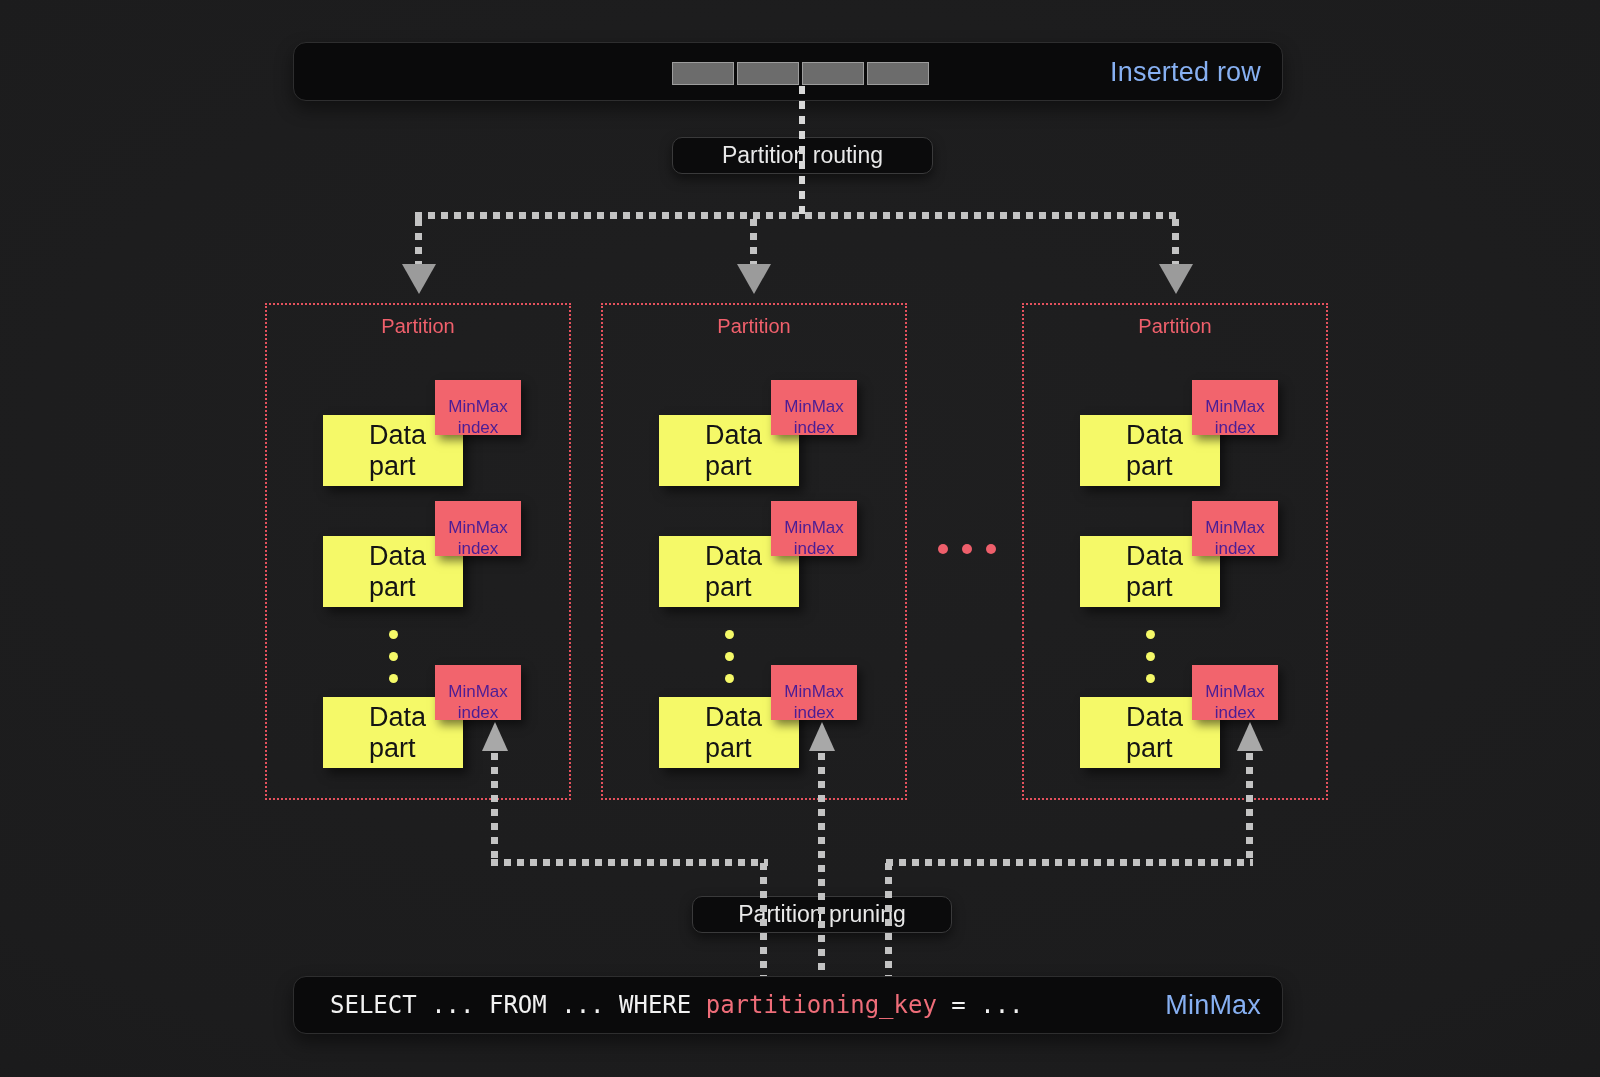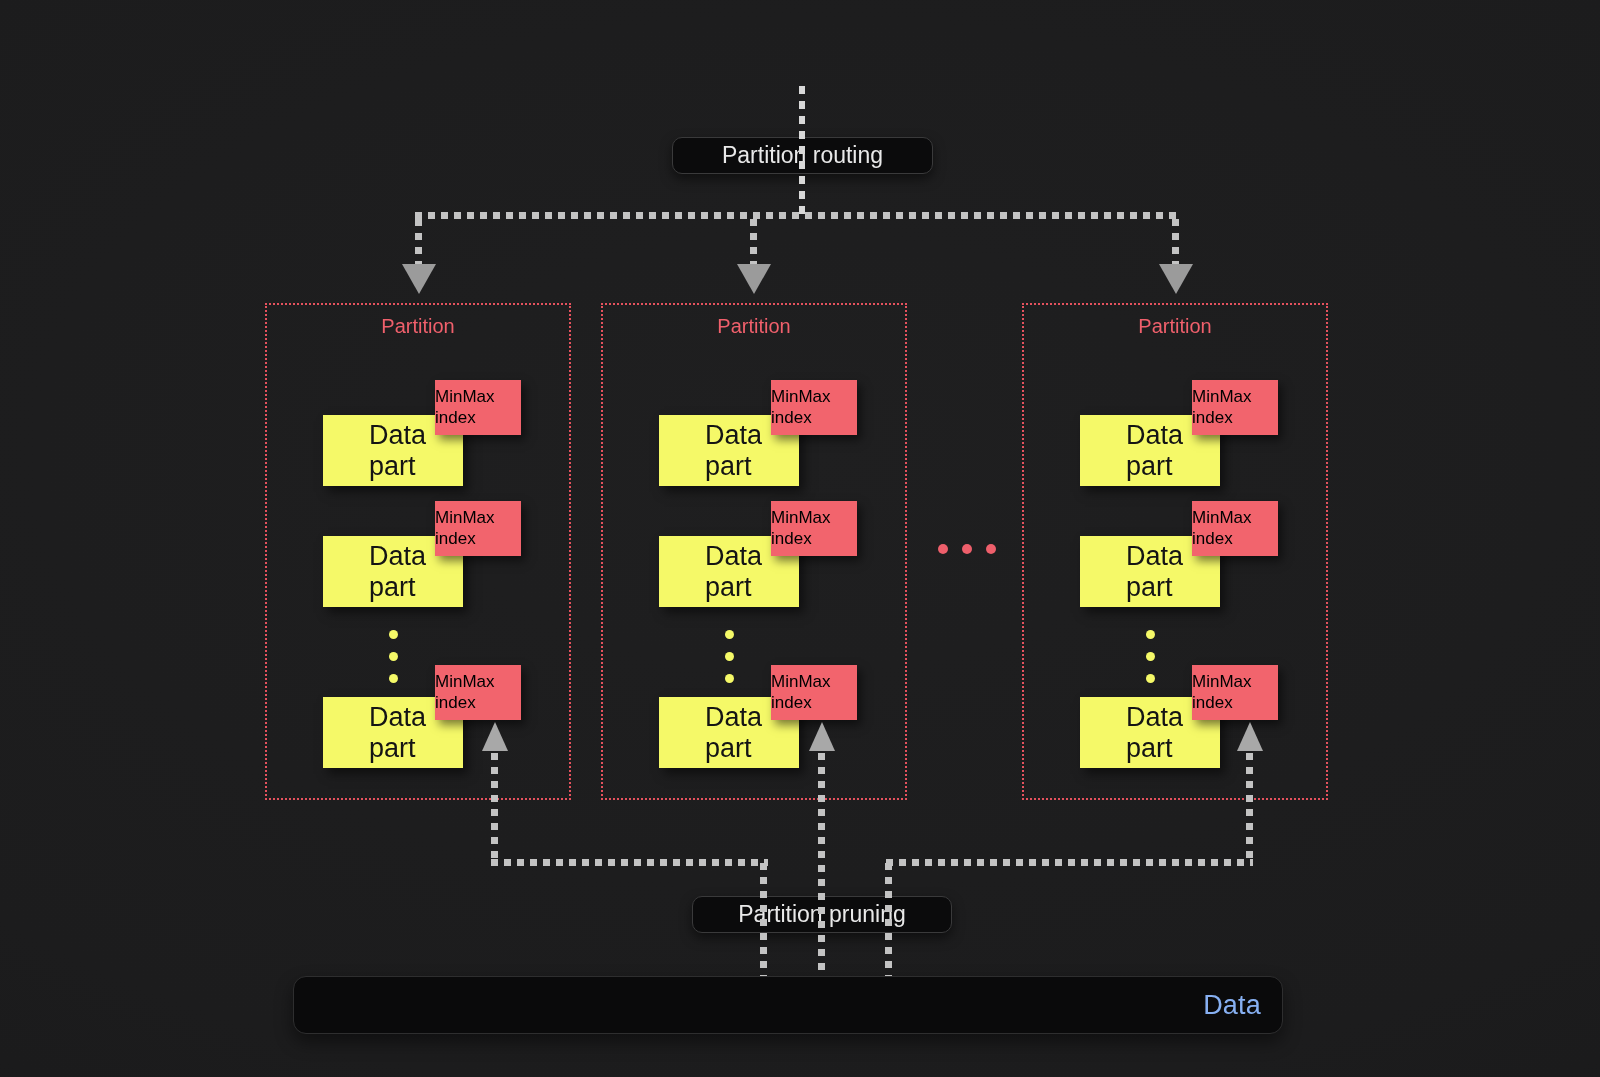--- a/index.html
+++ b/index.html
@@ -52,21 +52,21 @@
     position:absolute;top:10px;left:0;width:100%;text-align:center;
     color:#f0606c;font-size:20px;
   }
   .dp{
     position:absolute;left:56px;width:140px;height:71px;background:#f5f968;
     color:#141414;font-size:27px;display:flex;align-items:center;justify-content:center;
     box-shadow:5px 6px 10px rgba(0,0,0,0.5);z-index:1;padding-left:46px;
   }
   .mm{
     position:absolute;left:168px;width:86px;height:55px;background:#f2646d;
-    color:#000000;font-size:17px;line-height:21px;text-align:left;padding-top:6px;
+    color:#4c1d95;font-size:17px;line-height:21px;text-align:center;padding-top:16px;
     box-shadow:4px 5px 9px rgba(0,0,0,0.5);z-index:2;
   }
   .dp1{top:110px}.mm1{top:75px}
   .dp2{top:231px}.mm2{top:196px}
   .dp3{top:392px}.mm3{top:360px}
   .vdots{position:absolute;left:122px;top:325px;display:flex;flex-direction:column;gap:13px;}
   .ydot{width:9px;height:9px;border-radius:50%;background:#f5f968;}
   .rdots{position:absolute;left:938px;top:544px;display:flex;gap:14px;z-index:1;}
   .rdot{width:10px;height:10px;border-radius:50%;background:#ee5f6b;}
 
@@ -75,20 +75,29 @@
     position:absolute;left:36px;top:50%;transform:translateY(-50%);
     font-family:"DejaVu Sans Mono", monospace;font-size:24px;color:#f2f2f2;white-space:pre;
   }
   .code .kw-red{color:#ef6d79;}
 </style>
 </head>
 <body>
 
 <div class="canvas">
 
+  <div class="bar" style="top:42px">
+    <div class="row-cells">
+      <div class="row-cell"></div>
+      <div class="row-cell"></div>
+      <div class="row-cell"></div>
+      <div class="row-cell"></div>
+    </div>
+    <div class="bar-label">Inserted row</div>
+  </div>
 
   <div class="flow-label" style="left:672px;top:137px;width:261px">
     <span>Partition routing</span>
   </div>
 
   <div class="vdash feed" style="left:799px;top:86px;height:130px"></div>
   <div class="hdash" style="left:415px;top:212px;width:765px"></div>
   <div class="vdash" style="left:415px;top:219px;height:46px"></div>
   <div class="vdash" style="left:750px;top:219px;height:46px"></div>
   <div class="vdash" style="left:1172px;top:219px;height:46px"></div>
@@ -156,16 +165,17 @@
   <div class="hdash" style="left:491px;top:859px;width:277px"></div>
   <div class="hdash" style="left:886px;top:859px;width:367px"></div>
   <div class="vdash" style="left:760px;top:863px;height:113px"></div>
   <div class="vdash" style="left:885px;top:863px;height:113px"></div>
 
   <div class="flow-label" style="left:692px;top:896px;width:260px">
     <span>Partition pruning</span>
   </div>
 
   <div class="bar" style="top:976px;height:58px">
-    <div class="bar-label">Data</div>
+    <div class="code"><span>SELECT ... FROM ... WHERE </span><span class="kw-red">partitioning_key</span><span> = ...</span></div>
+    <div class="bar-label">MinMax</div>
   </div>
 
 </div>
 
 </body></html>

